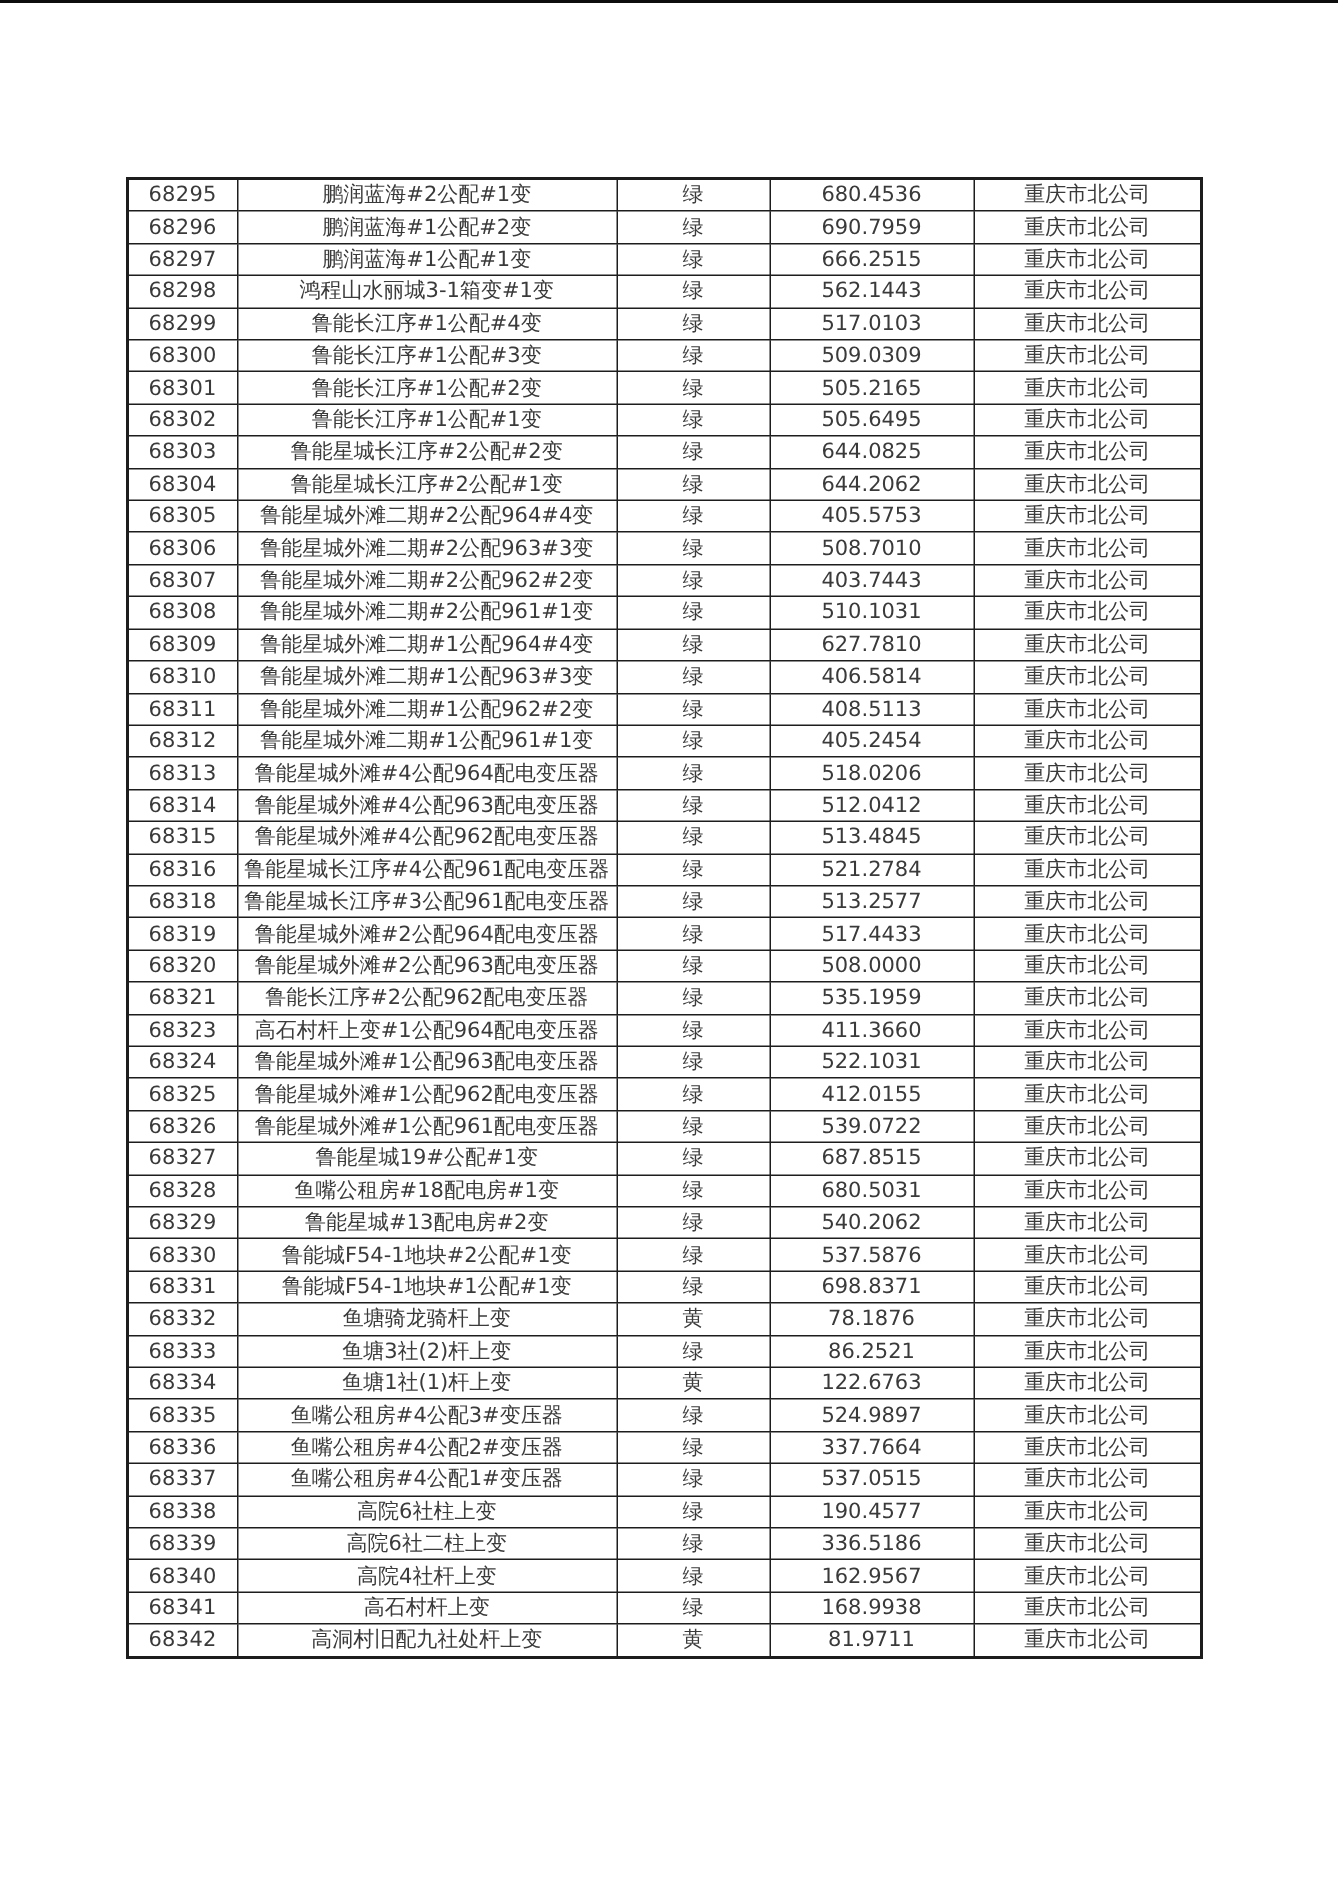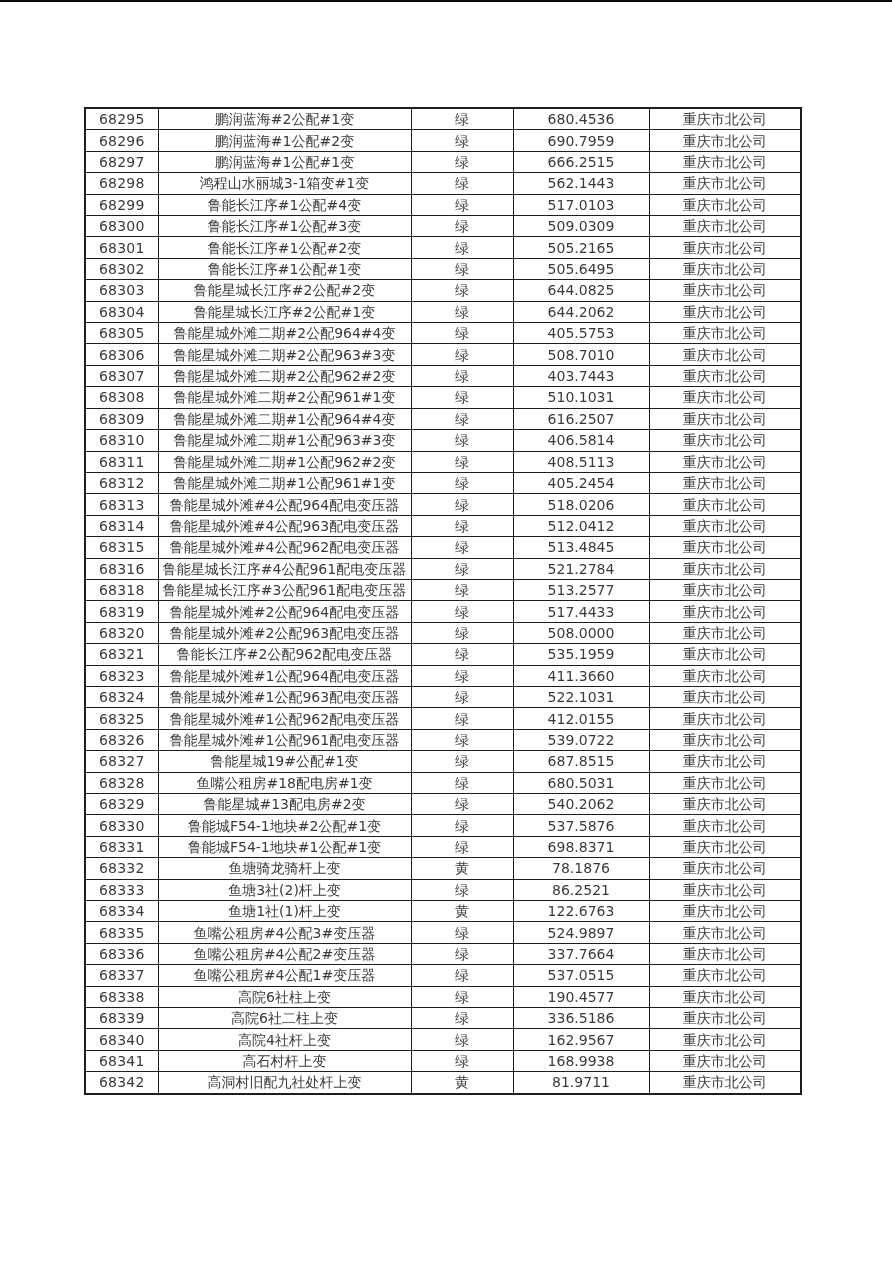--- a/index.html
+++ b/index.html
@@ -18,21 +18,21 @@
     position: absolute;
     top: 0;
     left: 0;
     width: 892px;
     height: 2px;
     background: #0d0d0d;
   }
   table.data-table {
     position: absolute;
     left: 84px;
-    top: 107px;
+    top: 118px;
     width: 716px;
     border-collapse: collapse;
     table-layout: fixed;
     border: 2px solid #1d1d1d;
     padding-left: 12px;
   }
   table.data-table td {
     border: 1px solid #1d1d1d;
     height: 20.42px;
     padding: 0 2px;
@@ -159,21 +159,21 @@
         <td class="col-id">68308</td>
         <td class="col-name">鲁能星城外滩二期#2公配961#1变</td>
         <td class="col-status">绿</td>
         <td class="col-value">510.1031</td>
         <td class="col-company">重庆市北公司</td>
       </tr>
       <tr>
         <td class="col-id">68309</td>
         <td class="col-name">鲁能星城外滩二期#1公配964#4变</td>
         <td class="col-status">绿</td>
-        <td class="col-value">616.2507</td>
+        <td class="col-value">627.7810</td>
         <td class="col-company">重庆市北公司</td>
       </tr>
       <tr>
         <td class="col-id">68310</td>
         <td class="col-name">鲁能星城外滩二期#1公配963#3变</td>
         <td class="col-status">绿</td>
         <td class="col-value">406.5814</td>
         <td class="col-company">重庆市北公司</td>
       </tr>
       <tr>
@@ -241,21 +241,21 @@
       </tr>
       <tr>
         <td class="col-id">68321</td>
         <td class="col-name">鲁能长江序#2公配962配电变压器</td>
         <td class="col-status">绿</td>
         <td class="col-value">535.1959</td>
         <td class="col-company">重庆市北公司</td>
       </tr>
       <tr>
         <td class="col-id">68323</td>
-        <td class="col-name">鲁能星城外滩#1公配964配电变压器</td>
+        <td class="col-name">高石村杆上变#1公配964配电变压器</td>
         <td class="col-status">绿</td>
         <td class="col-value">411.3660</td>
         <td class="col-company">重庆市北公司</td>
       </tr>
       <tr>
         <td class="col-id">68324</td>
         <td class="col-name">鲁能星城外滩#1公配963配电变压器</td>
         <td class="col-status">绿</td>
         <td class="col-value">522.1031</td>
         <td class="col-company">重庆市北公司</td>

